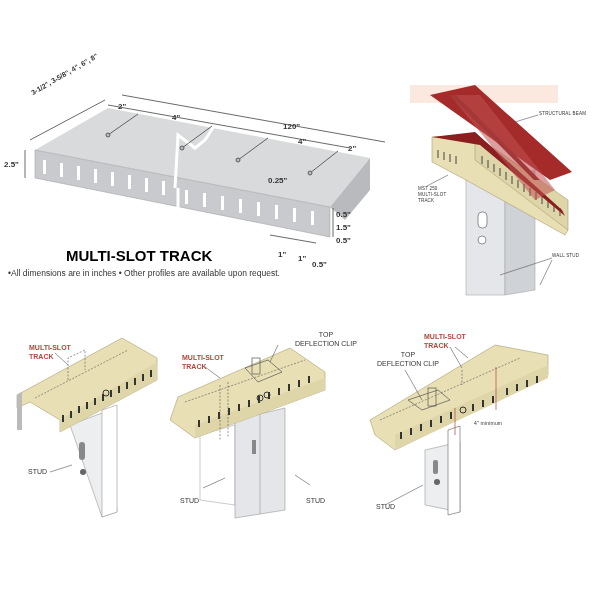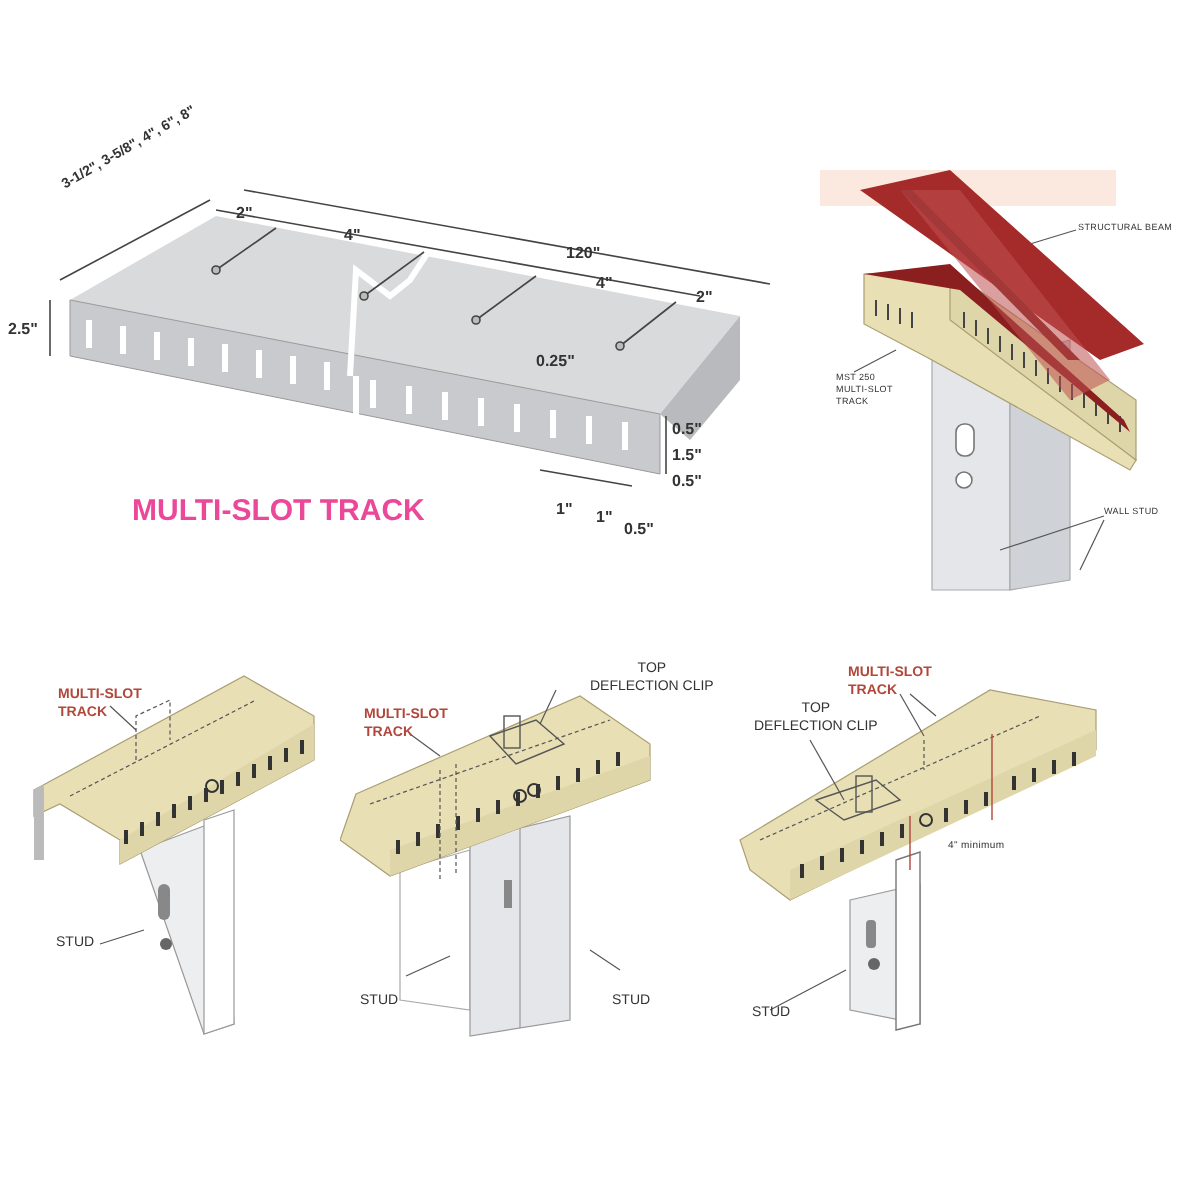--- a/index.html
+++ b/index.html
@@ -2,21 +2,21 @@
 <html><head>
 <meta charset="utf-8">
 <style>
   html,body{margin:0;padding:0;background:#fff;}
   body{width:600px;height:600px;position:relative;overflow:hidden;font-family:"Liberation Sans",sans-serif;}
   .abs{position:absolute;}
   .lbl{font-size:6px;color:#333;font-family:"Liberation Sans",sans-serif;letter-spacing:.2px;}
   .lbl-red{font-size:7px;color:#b0473a;font-weight:bold;font-family:"Liberation Sans",sans-serif;line-height:9px;}
   .lbl-blk{font-size:7px;color:#333;font-family:"Liberation Sans",sans-serif;line-height:9px;}
   .dim{font-size:8px;color:#333;font-weight:bold;font-family:"Liberation Sans",sans-serif;}
-  .title{font-size:15px;color:#ec4899;font-weight:bold;font-family:"Liberation Sans",sans-serif;}
+  .title{font-size:15px;color:#000000;font-weight:bold;font-family:"Liberation Sans",sans-serif;}
   .note{font-size:8.5px;color:#333;font-family:"Liberation Sans",sans-serif;}
   svg{position:absolute;left:0;top:0;}
 </style>
 </head>
 <body>
 
 <div class="abs" style="left:0;top:80px;width:400px;height:200px;">
   <svg width="400" height="200" viewBox="0 0 400 200">
 
     <polygon points="35,70 108,28 370,78 330,127" fill="#d9dadc"></polygon>
@@ -78,20 +78,21 @@
   <div class="abs dim" style="left:298px;top:57px;">4"</div>
   <div class="abs dim" style="left:348px;top:64px;">2"</div>
   <div class="abs dim" style="left:268px;top:96px;">0.25"</div>
   <div class="abs dim" style="left:336px;top:130px;">0.5"</div>
   <div class="abs dim" style="left:336px;top:143px;">1.5"</div>
   <div class="abs dim" style="left:336px;top:156px;">0.5"</div>
   <div class="abs dim" style="left:278px;top:170px;">1"</div>
   <div class="abs dim" style="left:298px;top:174px;">1"</div>
   <div class="abs dim" style="left:312px;top:180px;">0.5"</div>
   <div class="abs title" style="left:66px;top:167px;">MULTI-SLOT TRACK</div>
+  <div class="abs note" style="left:8px;top:188px;white-space:nowrap;">•All dimensions are in inches  • Other profiles are available upon request.</div>
 </div>
 
 <div class="abs" style="left:400px;top:80px;width:200px;height:220px;">
   <svg width="200" height="220" viewBox="0 0 200 220">
     <rect x="10" y="5" width="148" height="18" fill="#fbe9df"></rect>
 
     <polygon points="66,92 105,98 105,215 66,215" fill="#e4e6e9" stroke="#aaa" stroke-width="0.6"></polygon>
     <polygon points="105,98 135,90 135,210 105,215" fill="#cfd2d6" stroke="#aaa" stroke-width="0.6"></polygon>
     <rect x="78" y="132" width="9" height="16" rx="4" fill="#fff" stroke="#777" stroke-width="0.8"></rect>
     <circle cx="82" cy="160" r="4" fill="#fff" stroke="#777" stroke-width="0.8"></circle>

